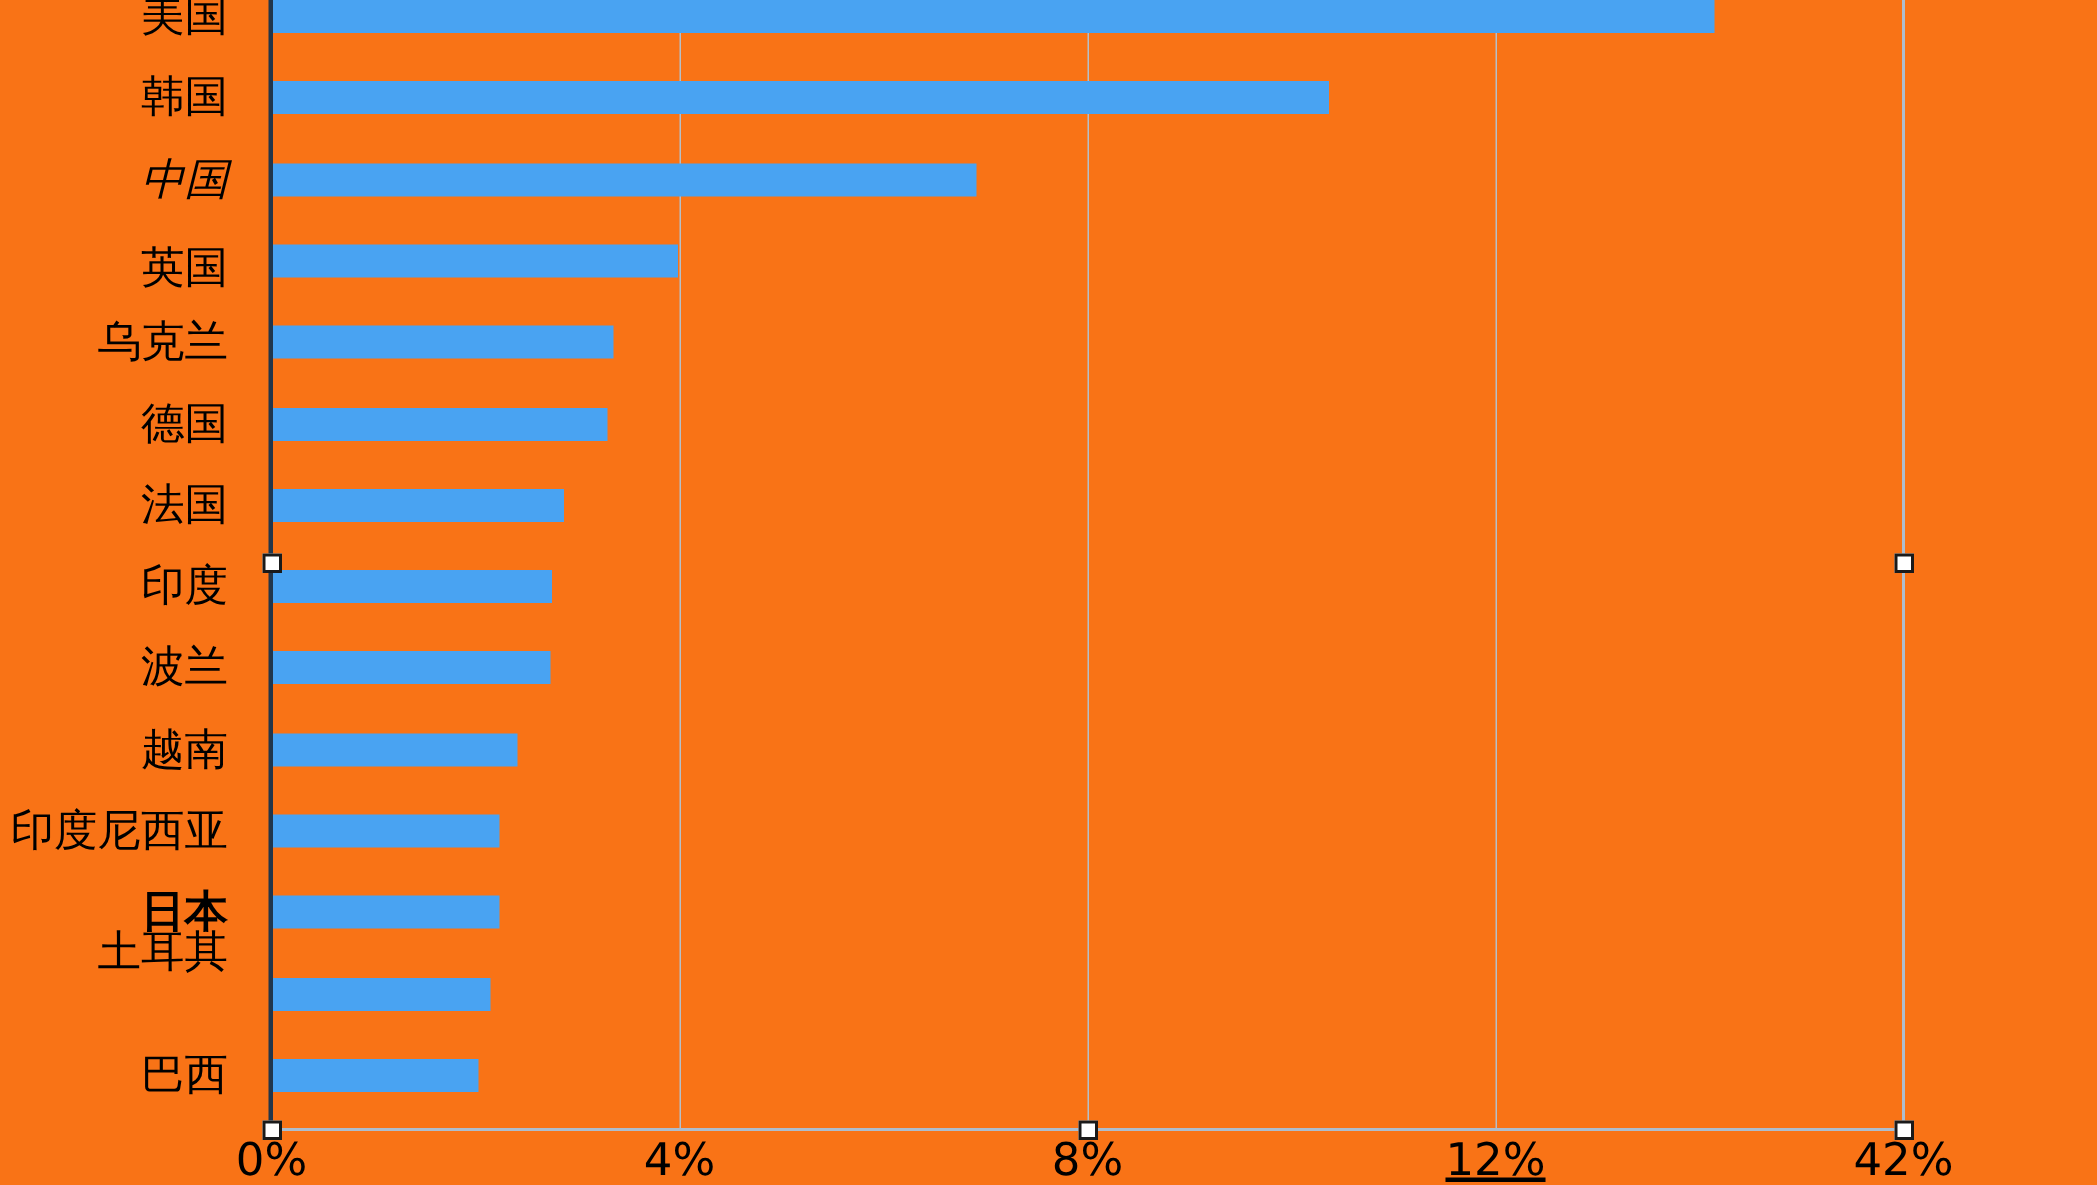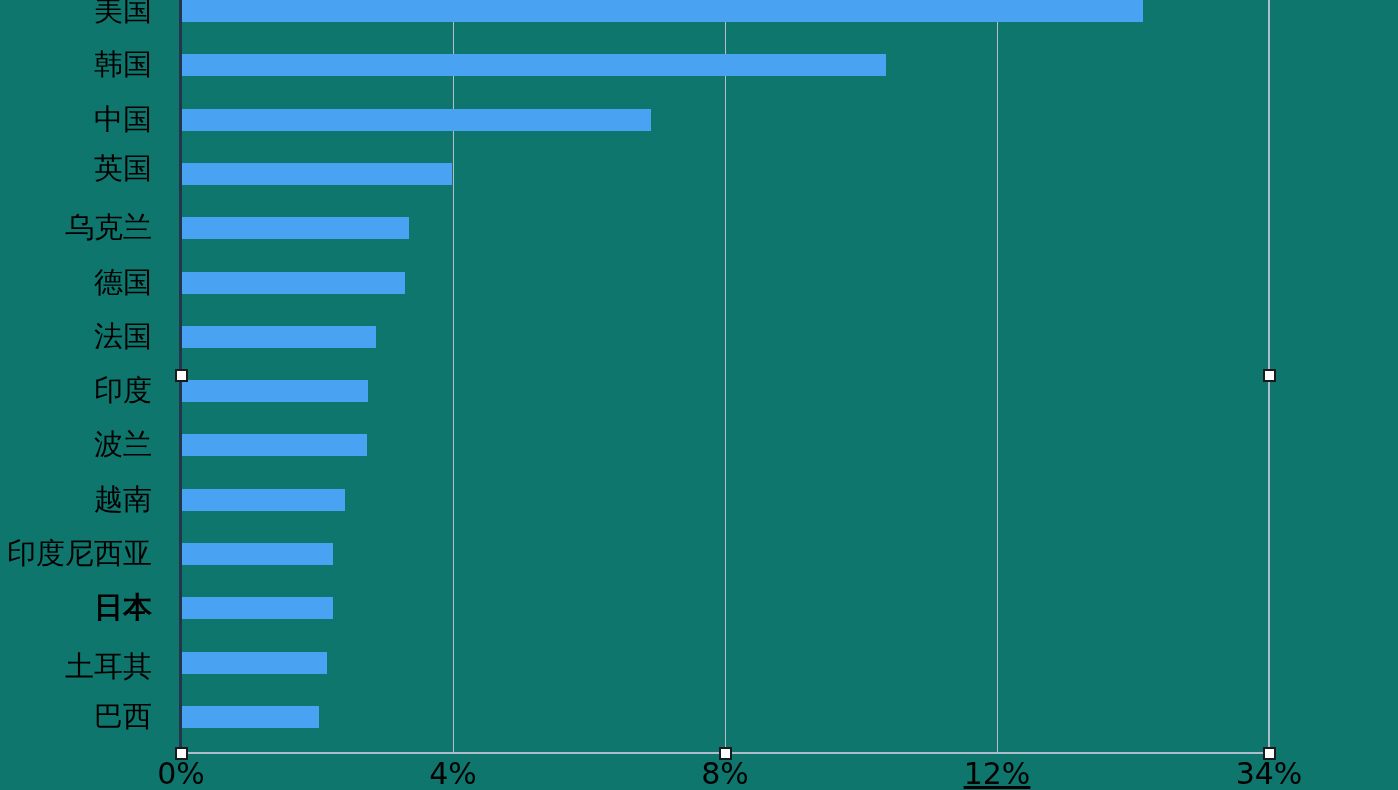--- a/index.html
+++ b/index.html
@@ -11,21 +11,21 @@
     width: 1398px;
     height: 790px;
     font-family: "DejaVu Sans", "Liberation Sans", sans-serif;
     overflow: hidden;
   }
 
   #chart-root {
     position: relative;
     width: 1398px;
     height: 790px;
-    background: #0f766e;
+    background: #f97316;
   }
 
   
   #category-axis {
     position: absolute;
     left: 0;
     top: 0;
     width: 152px;
     height: 753px;
   }
@@ -130,31 +130,31 @@
   }
 </style>
 </head>
 <body>
 
 <div id="chart-root">
 
   <div id="category-axis">
       <div class="cat-label" style="top: -4px;">美国</div>
       <div class="cat-label" style="top: 50.3px;">韩国</div>
-      <div class="cat-label" style="top: 104.6px;">中国</div>
-      <div class="cat-label" style="top: 154px;">英国</div>
+      <div class="cat-label" style="top: 104.6px; font-style: italic;">中国</div>
+      <div class="cat-label" style="top: 164px;">英国</div>
       <div class="cat-label" style="top: 213.2px;">乌克兰</div>
       <div class="cat-label" style="top: 267.5px; text-align: right;">德国</div>
       <div class="cat-label" style="top: 321.8px;">法国</div>
       <div class="cat-label" style="top: 376.1px;">印度</div>
       <div class="cat-label" style="top: 430.4px; padding-left: 48px;">波兰</div>
       <div class="cat-label" style="top: 484.7px;">越南</div>
       <div class="cat-label" style="top: 539px;">印度尼西亚</div>
       <div class="cat-label" style="top: 593.3px; font-weight: bold;">日本</div>
-      <div class="cat-label" style="top: 652px;">土耳其</div>
+      <div class="cat-label" style="top: 620px;">土耳其</div>
       <div class="cat-label" style="top: 701.9px; margin-left: 20px;">巴西</div>
     </div>
 
   <div id="plot-area">
     <div id="gridlines">
         <div class="gridline" style="left: 272px;"></div>
         <div class="gridline" style="left: 544px;"></div>
         <div class="gridline" style="left: 816px;"></div>
         <div class="gridline" style="left: 1088px;"></div>
       </div>
@@ -178,21 +178,21 @@
 
   <div id="plot-right-border"></div>
   <div id="value-axis-line"></div>
   <div id="category-axis-line"></div>
 
   <div id="value-axis-labels">
       <div class="tick-label" style="left: 181px;">0%</div>
       <div class="tick-label" style="left: 453px;">4%</div>
       <div class="tick-label" style="left: 725px;">8%</div>
       <div class="tick-label" style="left: 997px; text-decoration: underline;">12%</div>
-      <div class="tick-label" style="left: 1269px;">34%</div>
+      <div class="tick-label" style="left: 1269px;">42%</div>
     </div>
 
   <div id="handles">
       <div class="handle" style="left: 175px; top: 369px; background: rgb(255, 255, 255); border-color: rgb(26, 26, 26);"></div>
       <div class="handle" style="left: 1263px; top: 369px; background: rgb(255, 255, 255); border-color: rgb(26, 26, 26);"></div>
       <div class="handle" style="left: 175px; top: 747px; background: rgb(255, 255, 255); border-color: rgb(26, 26, 26);"></div>
       <div class="handle" style="left: 719px; top: 747px; background: rgb(255, 255, 255); border-color: rgb(26, 26, 26);"></div>
       <div class="handle" style="left: 1263px; top: 747px; background: rgb(255, 255, 255); border-color: rgb(26, 26, 26);"></div>
     </div>
 

